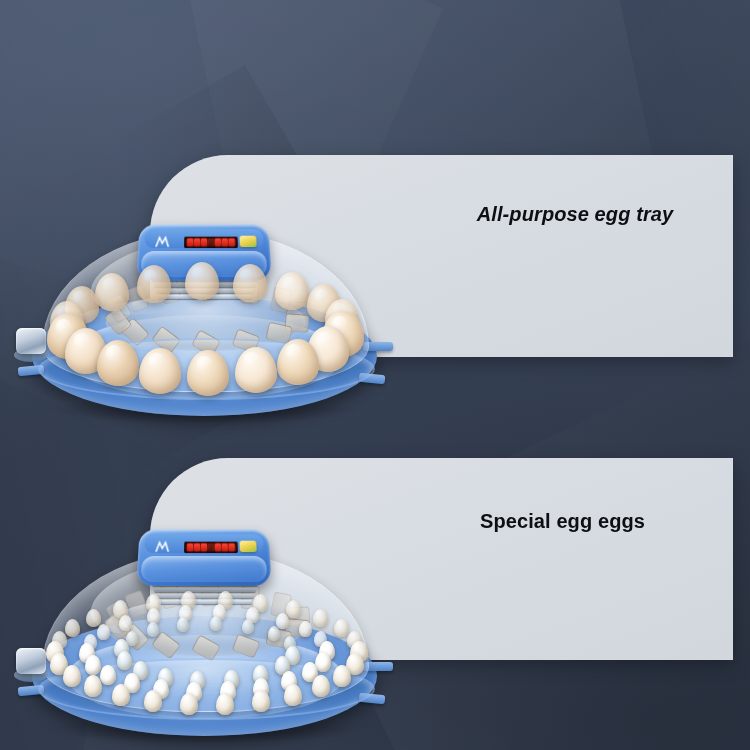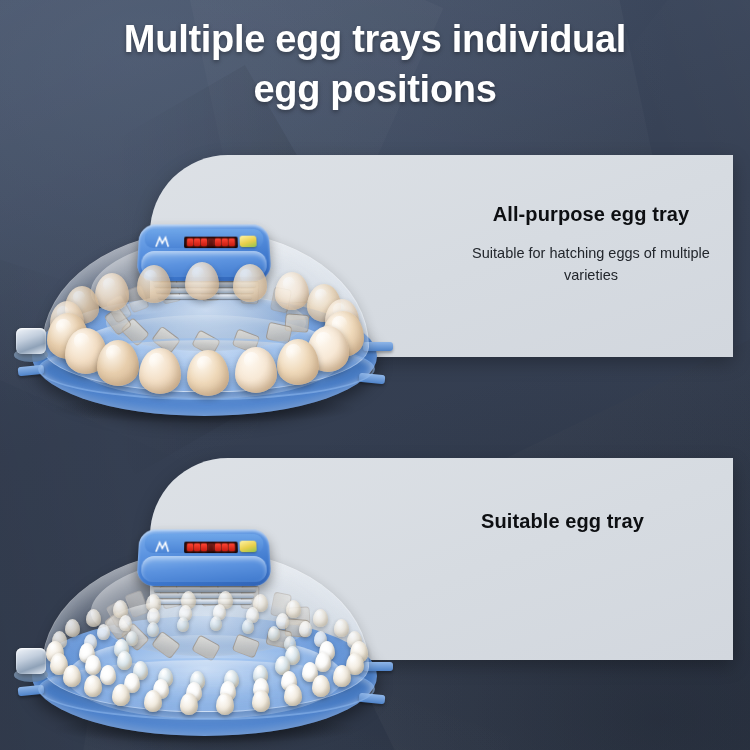--- a/index.html
+++ b/index.html
@@ -50,21 +50,21 @@
 
   
   .card{position:absolute;
     background:linear-gradient(160deg,#dde1e6 0%,#d6dbe1 55%,#d2d7de 100%);
     box-shadow:0 6px 18px rgba(0,0,0,.28);}
   .card1{left:150px;top:155px;width:583px;height:202px;
     border-radius:78px 0 0 0;}
   .card2{left:150px;top:458px;width:583px;height:202px;
     border-radius:78px 0 0 0;}
   .card-text{position:absolute;text-align:center;color:#15181c;}
-  .card1 .card-text{left:296px;top:48px;width:290px;}
+  .card1 .card-text{left:280px;top:48px;width:290px;font-style:italic;}
   .card2 .card-text{left:250px;top:52px;width:325px;}
   .card-h{font-size:20px;font-weight:bold;color:#0d0f12;margin:0 0 16px 0;letter-spacing:.1px;}
   .card-p{font-size:14.5px;line-height:1.52;color:#22262c;margin:0;}
 
   
   .product{position:absolute;}
   .p1{left:10px;top:215px;width:390px;height:215px;}
   .p2{left:10px;top:520px;width:395px;height:230px;}
 
   .prod-inner{position:absolute;inset:0;}
@@ -164,29 +164,24 @@
     <div class="bg-grad"></div>
     <div class="facet f1"></div>
     <div class="facet f2"></div>
     <div class="facet f3"></div>
     <div class="facet f4"></div>
     <div class="facet f5"></div>
     <div class="facet f6"></div>
     <div class="facet f7"></div>
   </div>
 
-  <div class="title">
-    <span class="l">Multiple egg trays individual</span>
-    <span class="l">egg positions</span>
-  </div>
 
   <div class="card card1">
     <div class="card-text">
       <p class="card-h">All-purpose egg tray</p>
-      <p class="card-p">Suitable for hatching eggs of multiple varieties</p>
     </div>
   </div>
 
   <div class="product p1">
     <div class="prod-inner" id="prod1">
       <div class="tray-shadow"></div>
       <div class="base">
         <div class="base-in"></div>
         <div class="base-notch nA"></div>
         <div class="base-notch nB"></div>
@@ -258,21 +253,21 @@
           <div class="btn-y"></div>
           <div class="btn-d"></div>
         </div>
         <div class="head-body"></div>
       </div>
     </div>
   </div>
 
   <div class="card card2">
     <div class="card-text">
-      <p class="card-h">Suitable egg tray</p>
+      <p class="card-h">Special egg eggs</p>
     </div>
   </div>
 
   <div class="product p2">
     <div class="prod-inner" id="prod2">
       <div class="tray-shadow"></div>
       <div class="base">
         <div class="base-in"></div>
         <div class="base-notch nA"></div>
         <div class="base-notch nB"></div>

